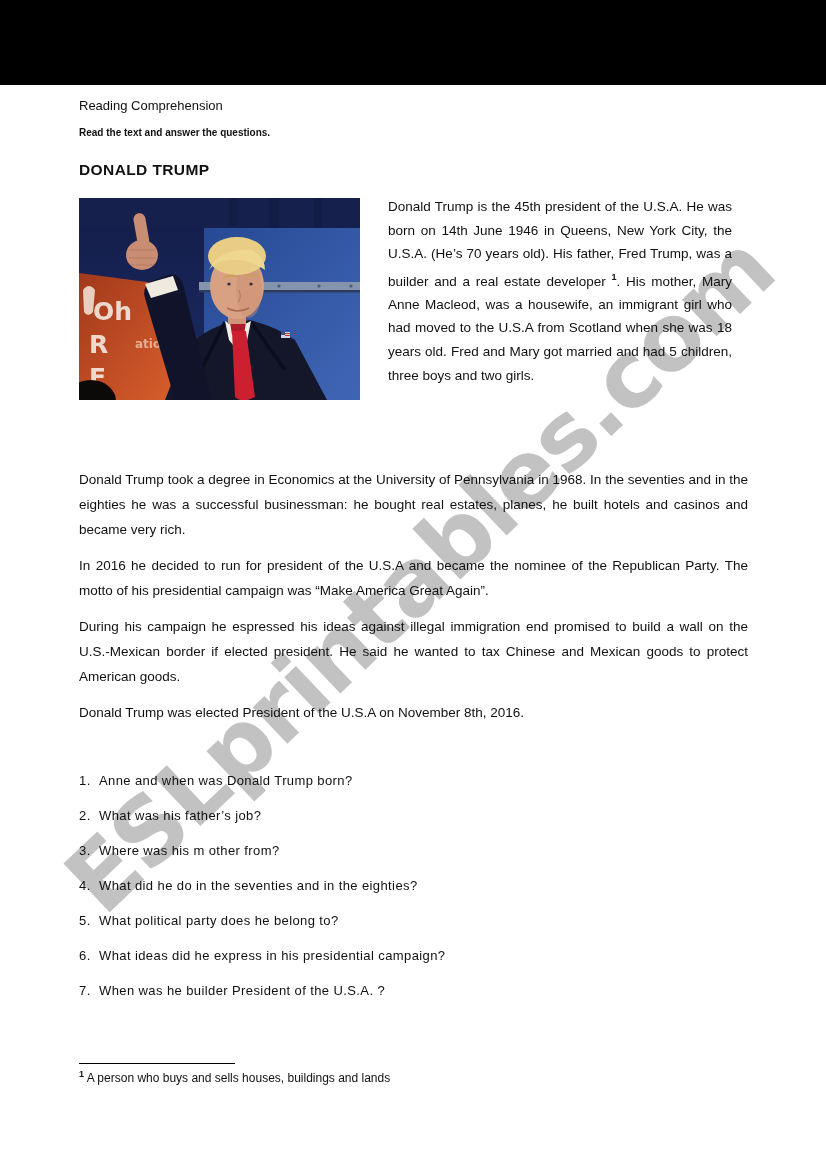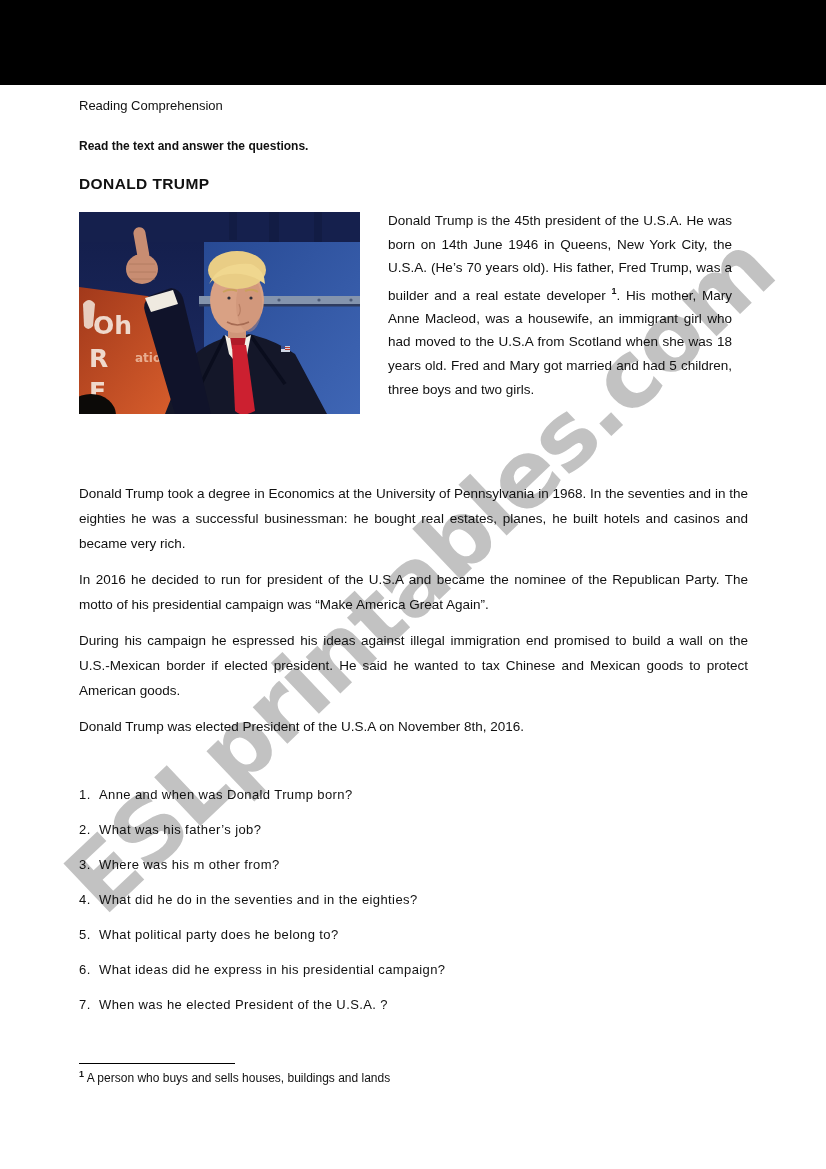--- a/index.html
+++ b/index.html
@@ -29,21 +29,21 @@
     font-weight:bold; font-size:92px; letter-spacing:-2px;
     color:rgba(138,138,138,0.52);
     white-space:nowrap; text-align:center;
     z-index:0; pointer-events:none;
   }
 
   .content {
     position:absolute; top:0; left:79px; width:669px; z-index:1;
   }
   .doc-note { margin:99px 0 0; font-size:13px; line-height:14px; }
-  .doc-instruction { margin:26px 0 0; font-size:12px; font-weight:bold; line-height:15px; }
+  .doc-instruction { margin:12px 0 0; font-size:10px; font-weight:bold; line-height:15px; }
   .doc-title { margin:21px 0 16px; font-size:15.5px; line-height:18px; letter-spacing:0.4px; font-weight:bold; }
 
   .media-row { margin-top:19px; display:flex; gap:12px; }
   .photo { width:281px; height:248px; margin:0; flex:none; }
   .photo svg { display:block; width:281px; height:202px; }
   .intro {
     flex:1; margin:-3px 16px 0;
     font-size:13.5px; line-height:23.6px;
     text-align:justify;
   }
@@ -188,21 +188,21 @@
       <li class="question">
           <span class="q-num">5.</span>
           <span class="q-text">What political party does he belong to?</span>
         </li>
       <li class="question">
           <span class="q-num">6.</span>
           <span class="q-text">What ideas did he express in his presidential campaign?</span>
         </li>
       <li class="question">
           <span class="q-num">7.</span>
-          <span class="q-text">When was he elected President of the U.S.A. ?</span>
+          <span class="q-text">When was he builder President of the U.S.A. ?</span>
         </li>
     </ol>
   </div>
 
   <div class="footnote">
     <div class="footnote-rule"></div>
     <p class="footnote-text"><sup class="fn-marker">1</sup> <span>A person who buys and sells houses, buildings and lands</span></p>
   </div>
 
   <div class="censor-bar"></div>

